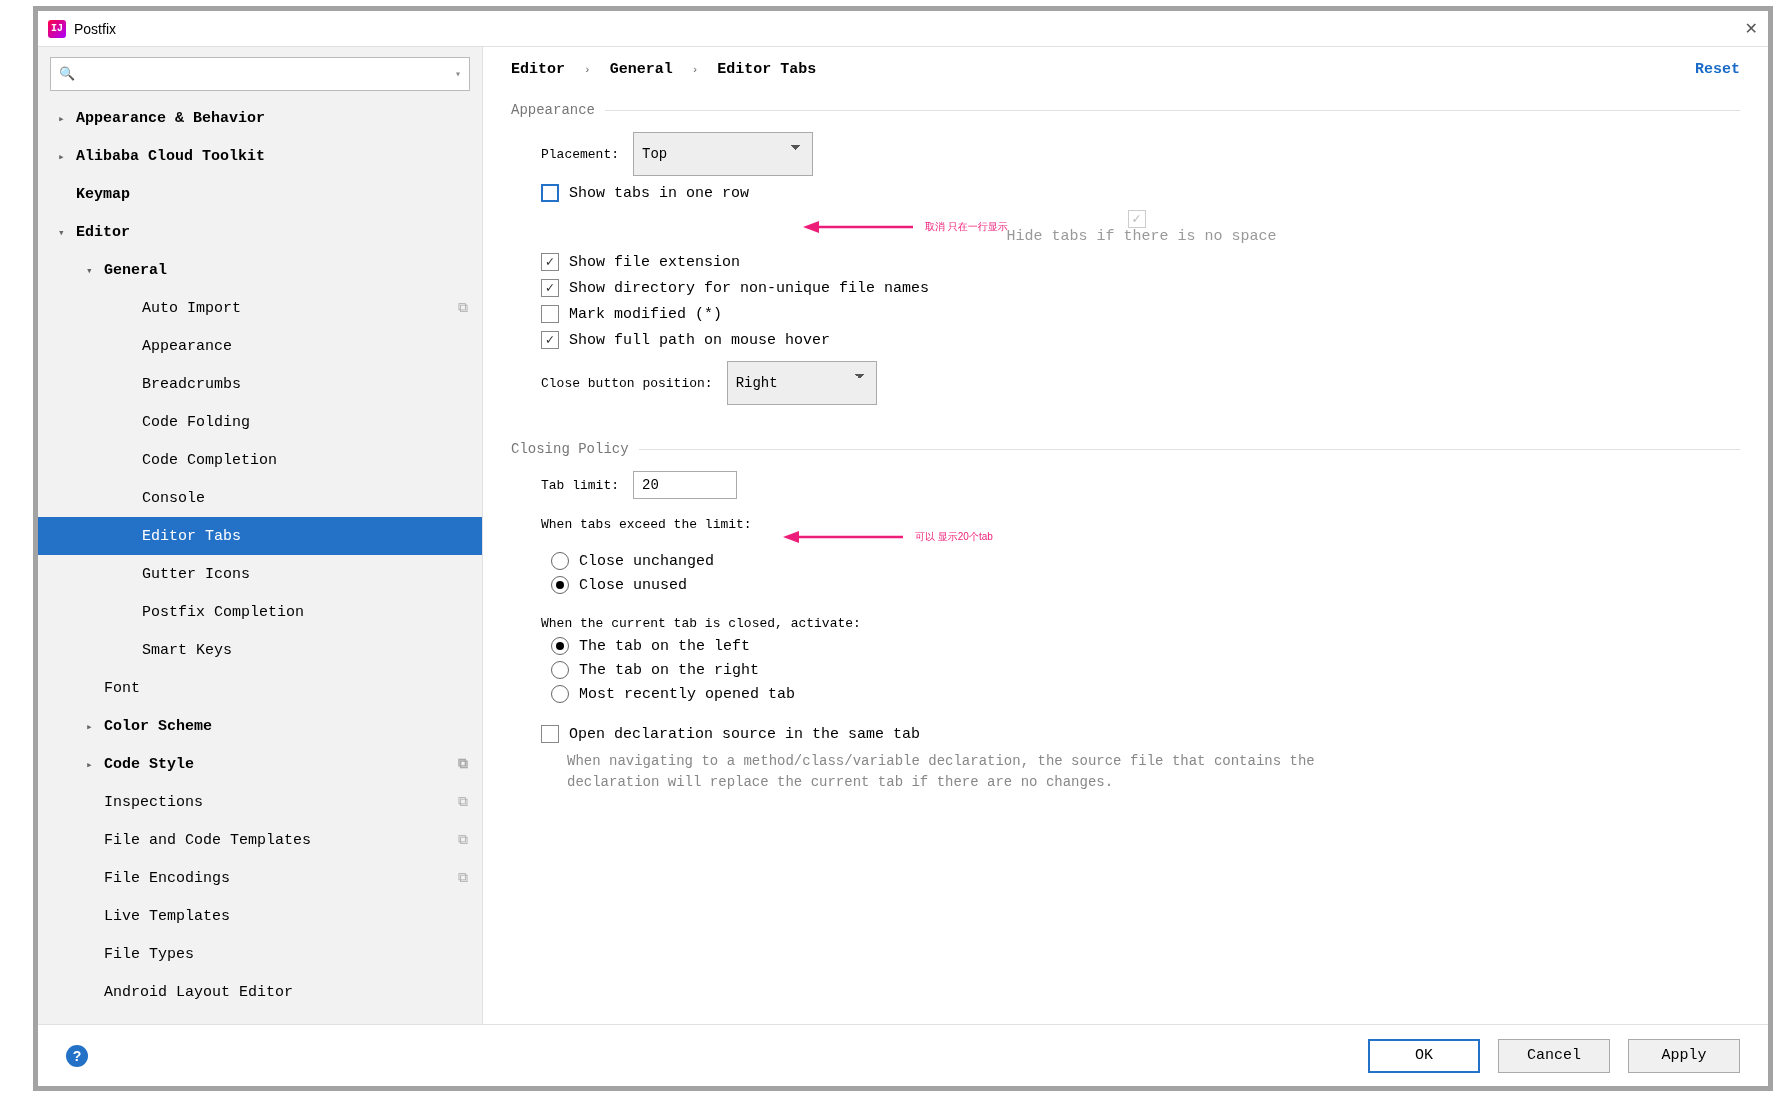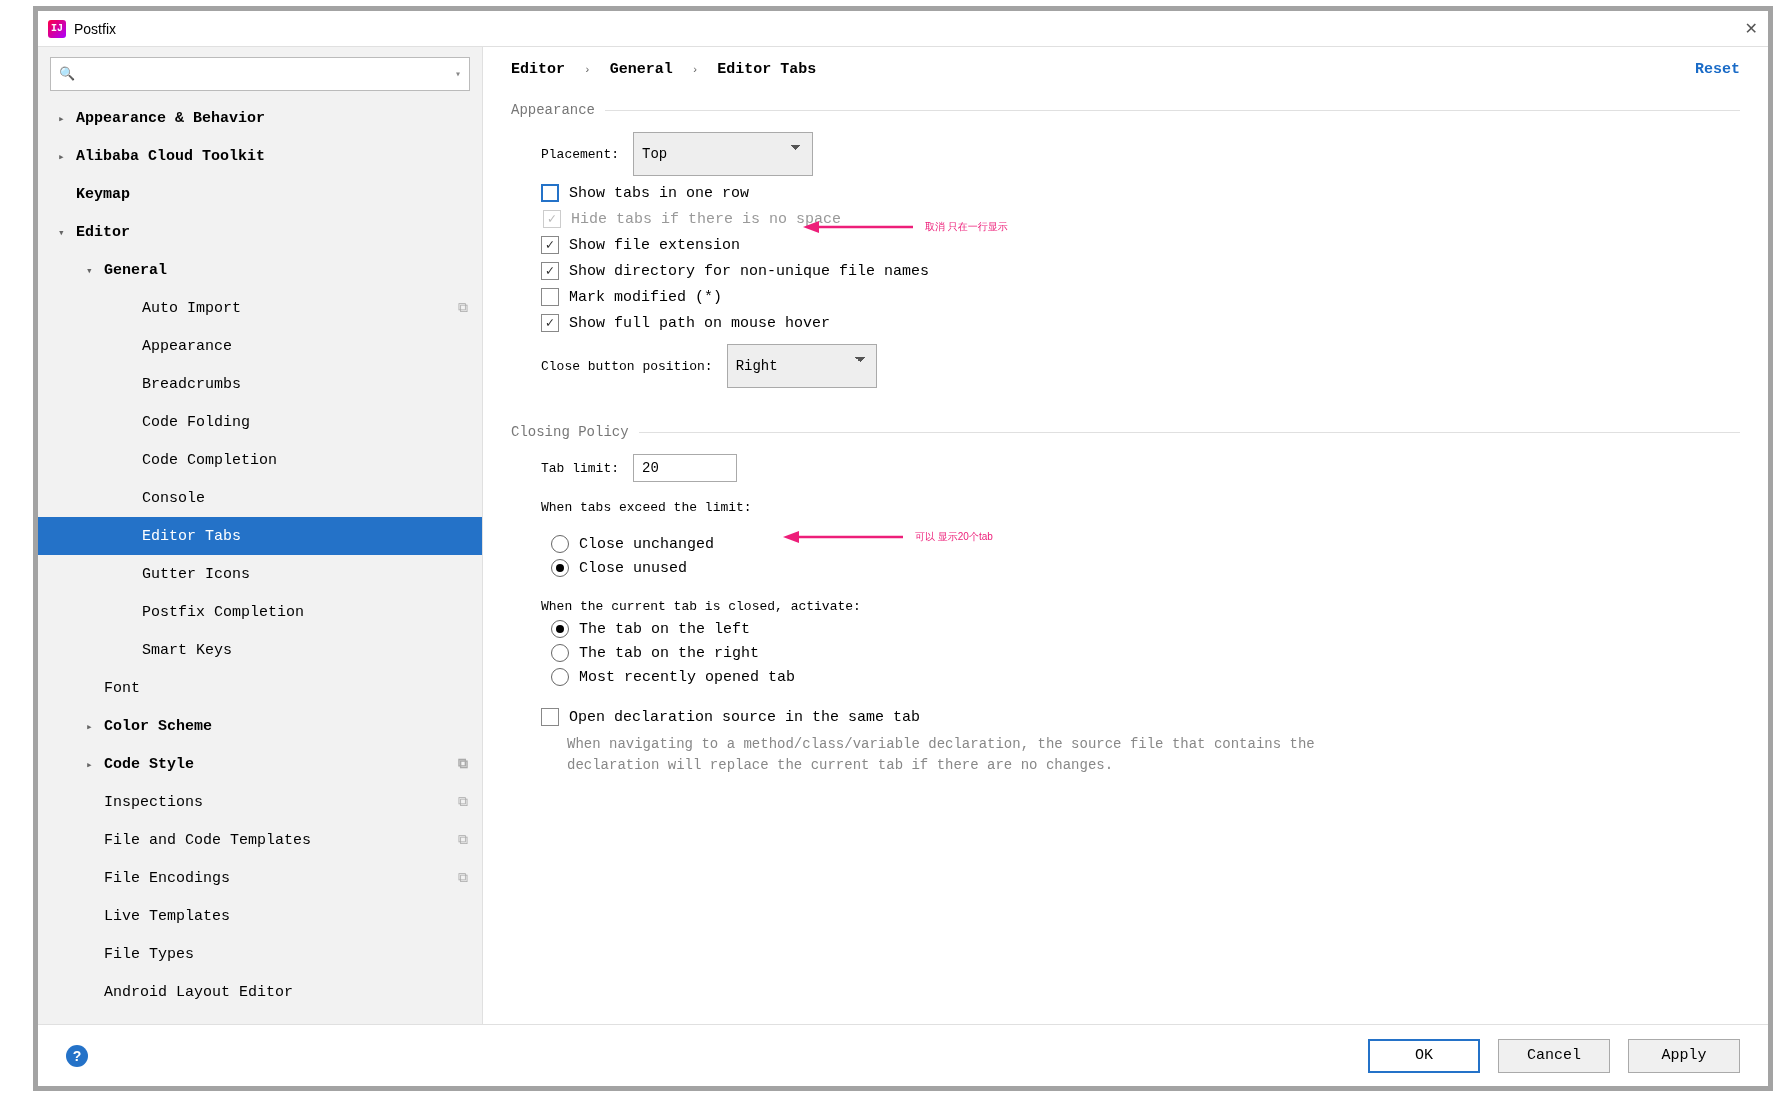--- a/index.html
+++ b/index.html
@@ -94,21 +94,21 @@
     font-family:inherit; font-size:14px; padding:0 30px 0 8px;
     appearance:none;
     background-image: linear-gradient(45deg,transparent 50%,#555 50%),linear-gradient(135deg,#555 50%,transparent 50%);
     background-position: calc(100% - 16px) 12px, calc(100% - 11px) 12px;
     background-size:5px 5px;
     background-repeat:no-repeat;
   }
   .combo.w160{width:180px;}
   .combo.w140{width:150px;}
   .chk-row { display:flex; align-items:center; margin:8px 0 8px 30px; font-size:15px;}
-  .chk-row.sub { margin-left:32px;}
+  .chk-row.sub { margin-left:32px;flex-direction:column;}
   .chk {
     width:18px;height:18px;border:1px solid #888;background:#fff;
     display:inline-flex;align-items:center;justify-content:center;
     margin-right:10px; cursor:pointer;
   }
   .chk.checked::after{ content:"✓"; color:#333; font-size:14px; line-height:1;}
   .chk.blue{ border:2px solid #2472c8;}
   .chk.disabled{ border-color:#ccc;}
   .chk.disabled.checked::after{ color:#bbb;}
   .disabled-text{ color:#999;}

